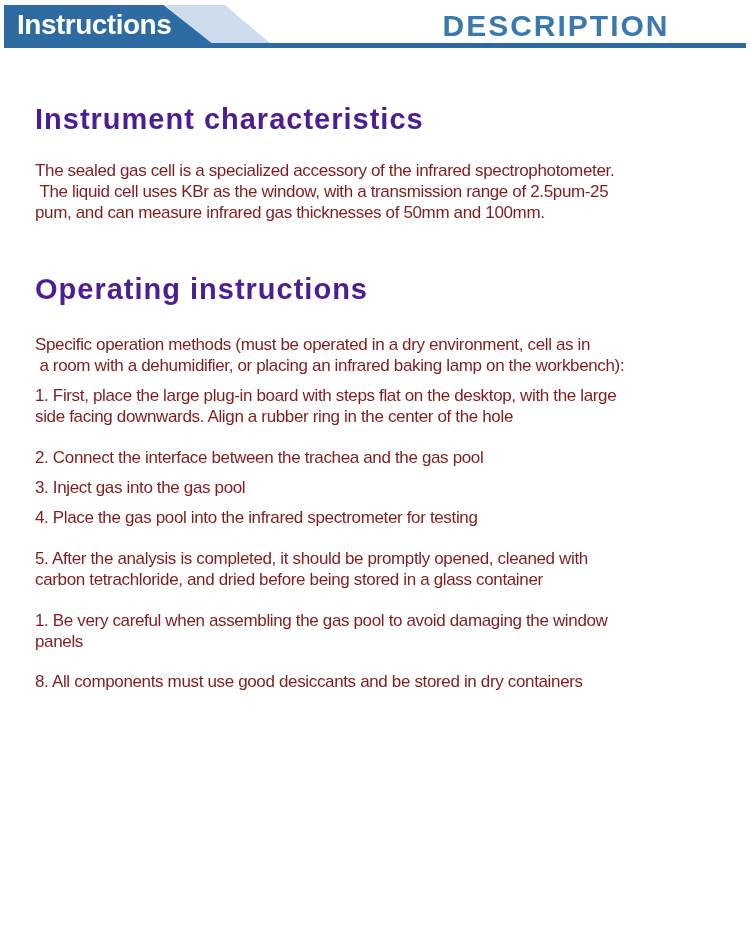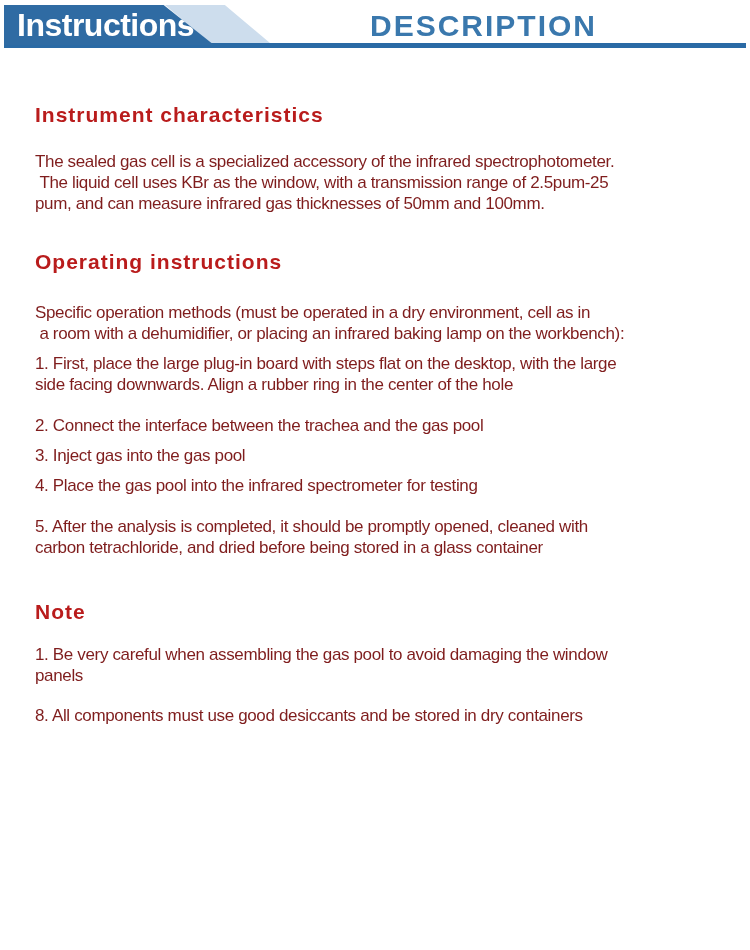--- a/index.html
+++ b/index.html
@@ -36,31 +36,32 @@
     width: 210px;
     height: 40px;
     background: #2f6ba3;
     clip-path: polygon(0 0, 76% 0, 100% 100%, 0 100%);
     z-index: 2;
   }
   .badge-label {
     display: block;
     padding-left: 13px;
     line-height: 40px;
-    font-size: 32px;
+    font-size: 28px;
     font-weight: bold;
     letter-spacing: -0.5px;
     color: #ffffff;
     white-space: nowrap;
   }
   .header-title {
     position: absolute;
     left: 370px;
     width: 372px;
     top: 9px;
+    text-align: center;
     font-size: 30px;
     font-weight: bold;
     letter-spacing: 2px;
     color: #3a78ad;
     z-index: 2;
   }
   .header-line {
     position: absolute;
     left: 4px;
     right: 4px;
@@ -68,27 +69,27 @@
     height: 5px;
     background: #2a6aa5;
     z-index: 0;
   }
 
   
   .content {
     padding: 0 25px 0 35px;
   }
   .section-heading {
-    font-size: 21px;
+    font-size: 29px;
     font-weight: bold;
     letter-spacing: 1px;
-    color: #b91c1c;
+    color: #4c1d95;
   }
   .h-instrument { margin-top: 55px; }
-  .h-operating  { margin-top: 36px; }
+  .h-operating  { margin-top: 50px; }
   .h-note       { margin-top: 42px; }
 
   .body-text {
     font-size: 17px;
     line-height: 21px;
     letter-spacing: -0.35px;
     color: #7f1d1d;
     white-space: pre-wrap;
     font-stretch: condensed;
   }
@@ -126,18 +127,17 @@
  a room with a dehumidifier, or placing an infrared baking lamp on the workbench):</div>
 
   <div class="body-text step step-1">1. First, place the large plug-in board with steps flat on the desktop, with the large
 side facing downwards. Align a rubber ring in the center of the hole</div>
   <div class="body-text step step-2">2. Connect the interface between the trachea and the gas pool</div>
   <div class="body-text step">3. Inject gas into the gas pool</div>
   <div class="body-text step">4. Place the gas pool into the infrared spectrometer for testing</div>
   <div class="body-text step step-5">5. After the analysis is completed, it should be promptly opened, cleaned with
 carbon tetrachloride, and dried before being stored in a glass container</div>
 
-  <div class="section-heading h-note">Note</div>
   <div class="body-text note-item note-1">1. Be very careful when assembling the gas pool to avoid damaging the window
 panels</div>
   <div class="body-text note-item">8. All components must use good desiccants and be stored in dry containers</div>
 
 </div>
 
 </body></html>

